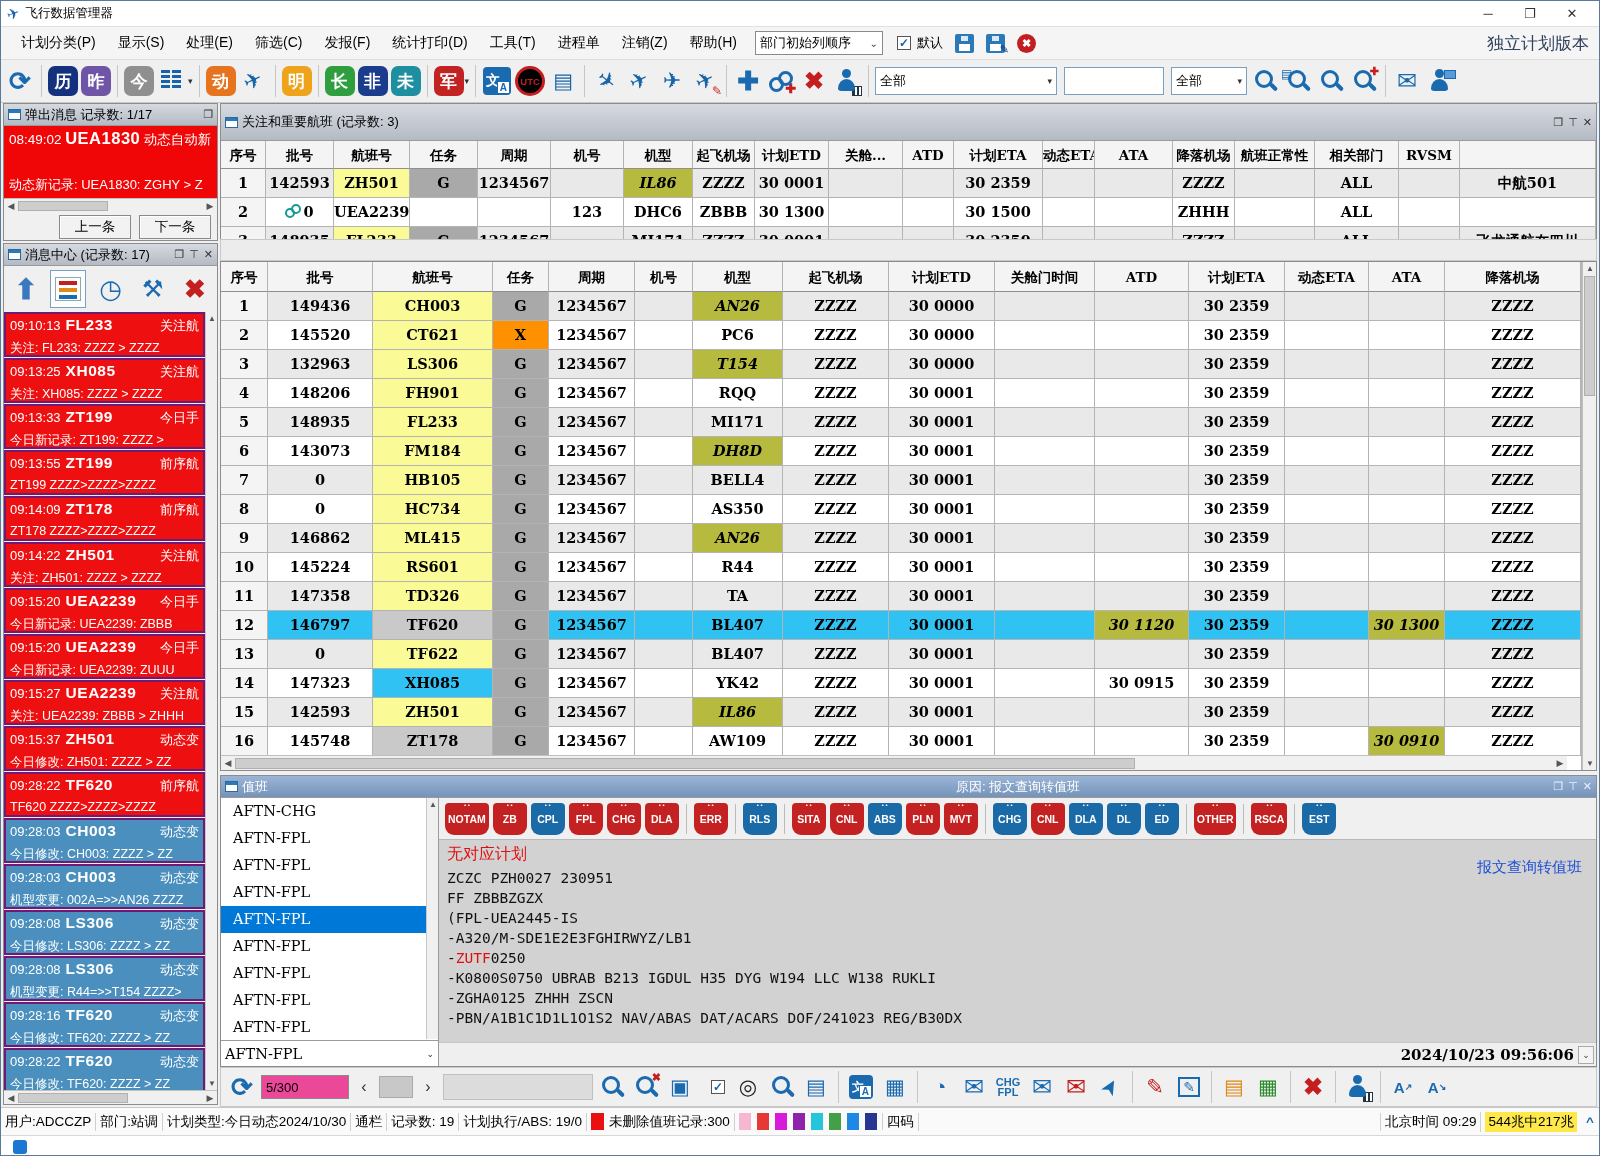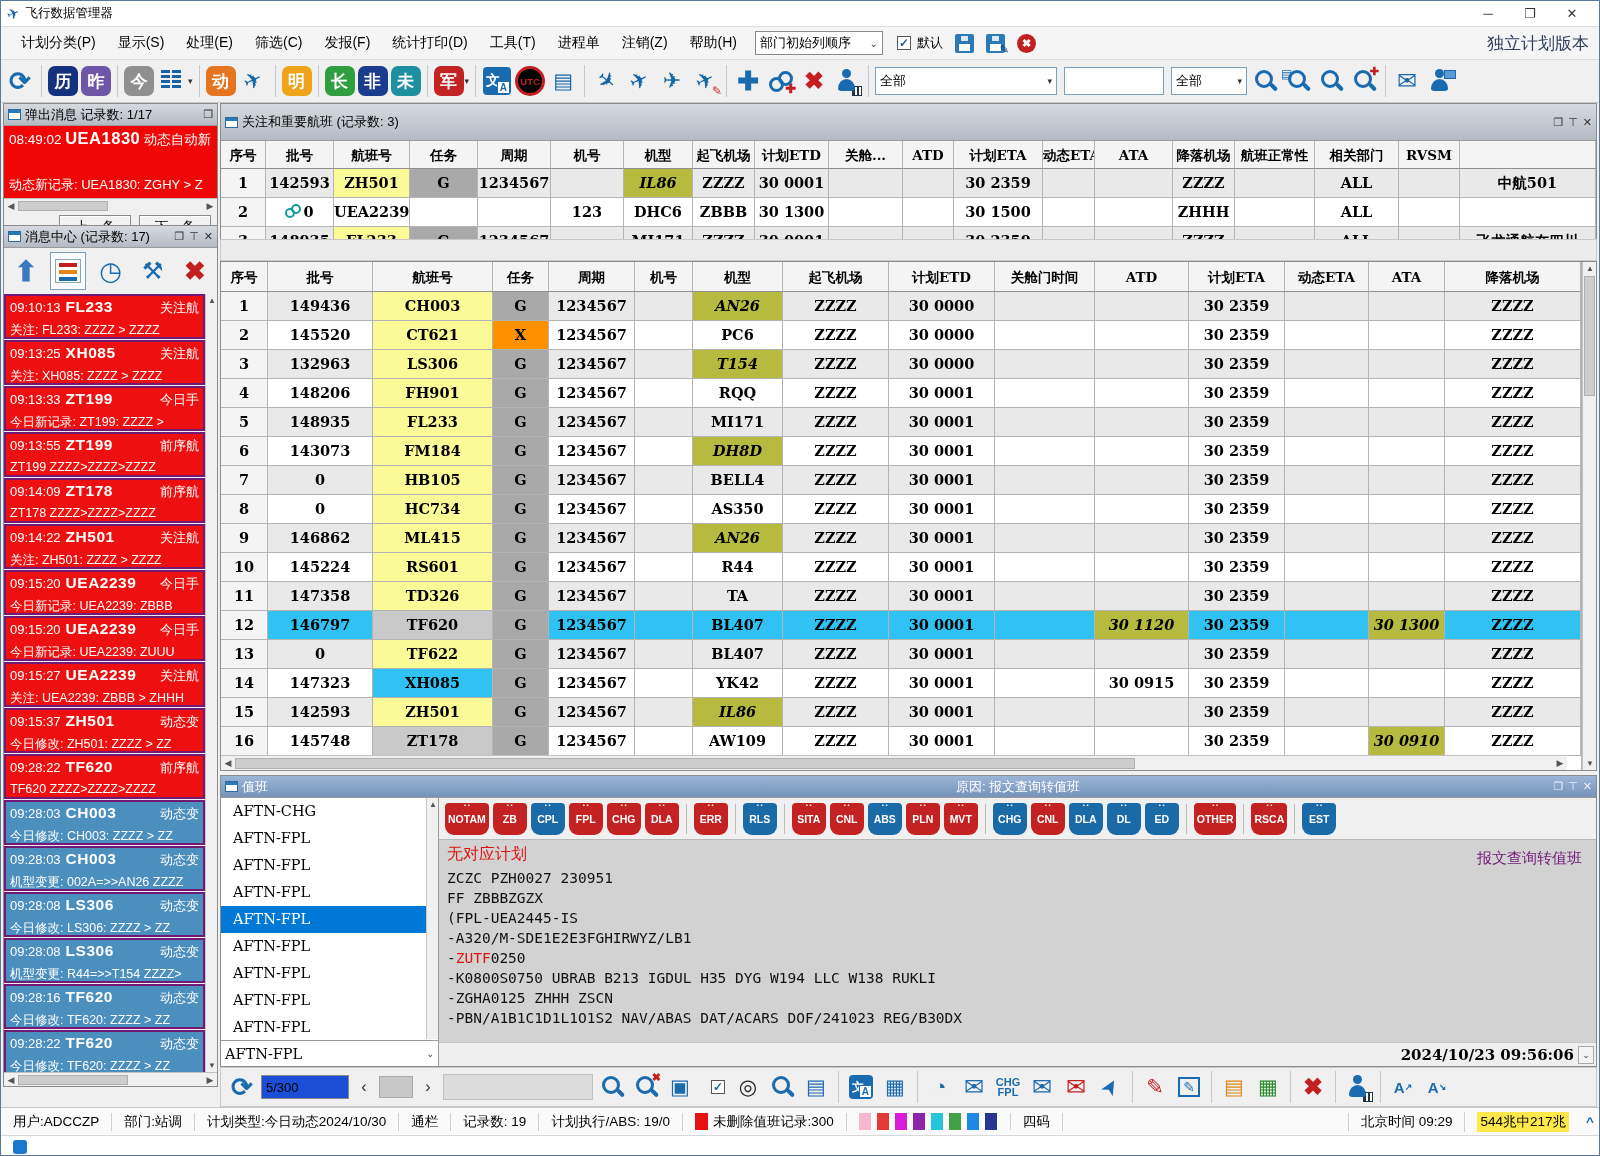--- a/index.html
+++ b/index.html
@@ -76,21 +76,21 @@
   .pop-l1{white-space:nowrap;}
   .pop-time{font-size:13.5px;}
   .pop-flight{font-size:16.5px;font-weight:bold;letter-spacing:.5px;}
   .pop-l2{position:absolute;left:5px;bottom:4px;white-space:nowrap;font-size:13px;}
   .sb-h{height:14px;background:#f0f0f0;border-top:1px solid #c0c0c0;display:flex;align-items:center;}
   .sb-h .ar{width:14px;text-align:center;font-size:9px;color:#555;}
   .sb-h .th{height:10px;background:#cdcdcd;border:1px solid #b0b0b0;}
   .pop-btns{height:29px;display:flex;align-items:center;justify-content:flex-end;gap:8px;padding:0 6px;}
   .btn3d{min-width:72px;height:24px;background:#f2f2f2;border:1px solid #8a8a8a;box-shadow:inset 1px 1px 0 #fff;text-align:center;line-height:22px;font-size:13.5px;}
   
-  #mcenter{left:2px;top:224px;width:215px;height:862px;display:flex;flex-direction:column;}
+  #mcenter{left:2px;top:242px;width:215px;height:862px;display:flex;flex-direction:column;}
   .mc-tools{height:46px;display:flex;align-items:center;gap:6px;padding:0 4px;background:#f0f0f0;}
   .mct{width:38px;height:38px;display:flex;align-items:center;justify-content:center;font-size:26px;color:#1a6ab0;}
   .mct.sel{background:#fdfdfd;border:1px solid #7aa0c0;}
   .ico-mlist{width:26px;height:24px;background:#fff;border:1px solid #8aa;position:relative;}
   .ico-mlist::before{content:"";position:absolute;left:3px;top:3px;right:3px;height:4px;background:#c41e1e;box-shadow:0 7px 0 #e08818,0 14px 0 #1a6ab0;}
   .g-up{color:#3a78c0;font-size:28px;font-weight:bold;}
   .g-tools{font-size:24px;}
   .g-redx{color:#c41e1e;font-size:26px;font-weight:bold;}
   #mc-list{flex:1;overflow:hidden;background:#f0f0f0;position:relative;padding-right:12px;}
   .mc-item{height:45px;margin-bottom:1px;color:#ffffff;padding:2px 4px;overflow:hidden;border:2px solid #701a75;}
@@ -144,42 +144,42 @@
   .duty-combo{height:26px;border-top:1px solid #9a9a9a;background:#fff;display:flex;align-items:center;justify-content:space-between;padding:0 4px;font-family:"DejaVu Serif",serif;font-size:14.5px;}
   .viewer{flex:1;display:flex;flex-direction:column;min-width:0;background:#d2d2d2;}
   .mbtn-row{height:42px;background:#f0f0f0;border-bottom:1px solid #b8b8b8;display:flex;align-items:center;gap:4px;padding:0 6px;}
   .mbtn{min-width:34px;height:32px;padding:0 3px;border-radius:4px 4px 9px 9px;color:#fff;font-size:10.5px;font-weight:bold;display:flex;align-items:center;justify-content:center;position:relative;}
   .mbtn::before{content:"• •";position:absolute;top:-1px;left:0;right:0;text-align:center;font-size:6px;color:#fff;}
   .mb-red{background:#c42222;}
   .mb-blue{background:#1a6aa8;}
   .mbtn-sep{width:1px;height:30px;background:#bbb;margin:0 3px;}
   .msg-body{flex:1;position:relative;overflow:hidden;padding:4px 8px;}
   .noplan{color:#e01010;font-size:16px;margin-bottom:3px;}
-  .corner-lbl{position:absolute;right:14px;top:9px;font-size:15px;color:#701a75;}
+  .corner-lbl{position:absolute;right:14px;top:18px;font-size:15px;color:#1d4ed8;}
   .msg-line{font-family:"DejaVu Sans Mono","Liberation Mono",monospace;font-size:14.5px;line-height:20px;white-space:nowrap;color:#111;}
   .hl-red{color:#e01010;}
   .ts-row{height:24px;display:flex;align-items:center;justify-content:flex-end;gap:4px;padding:0 2px;background:#efefef;border-top:1px solid #c8c8c8;}
   .ts-txt{font-family:"DejaVu Serif",serif;font-size:15px;font-weight:600;}
   .ts-dd{width:16px;height:18px;border:1px solid #aaa;background:#f4f4f4;text-align:center;font-size:9px;line-height:17px;color:#444;}
   
   #btoolbar{position:absolute;left:219px;top:1066px;right:2px;height:40px;background:#f0f0f0;border:1px solid #c8c8c8;display:flex;align-items:center;gap:4px;padding:0 6px;}
   .bt-ico{width:30px;height:32px;display:flex;align-items:center;justify-content:center;color:#1a6ab0;font-size:21px;position:relative;}
-  .bt-input{width:88px;height:24px;border:1px solid #8a8a8a;background:#1d4ed8;font-size:13px;padding:0 4px;}
+  .bt-input{width:88px;height:24px;border:1px solid #8a8a8a;background:#ec4899;font-size:13px;padding:0 4px;}
   .bt-ar{width:22px;text-align:center;font-size:16px;color:#333;}
   .bt-thumb{width:34px;height:22px;background:#c8c8c8;border:1px solid #aaa;}
   .bt-blank{width:150px;height:26px;background:#dcdcdc;border:1px solid #c0c0c0;}
   .chgfpl{font-size:11px;font-weight:bold;color:#1a6ab0;line-height:10px;text-align:center;}
   .g-org{color:#e08818;}
   .g-grn{color:#2e8b2e;}
   .g-blk{color:#222;}
   .afit{font-weight:bold;font-size:15px;color:#1a6ab0;}
   .afit sup{font-size:9px;}
   
   #statusbar{position:absolute;left:0;top:1106px;right:0;height:28px;background:#fafafa;border-top:1px solid #c8c8c8;display:flex;align-items:center;font-size:13.5px;}
-  .seg{padding:0 12px;border-right:1px solid #cfcfcf;display:flex;align-items:center;gap:5px;white-space:nowrap;}
+  .seg{padding:0 4px;border-right:1px solid #cfcfcf;display:flex;align-items:center;gap:5px;white-space:nowrap;}
   .sq-red{width:13px;height:17px;background:#e81010;display:inline-block;}
   .swatch{width:12px;height:17px;display:inline-block;margin-right:1px;}
   .seg.right{border-right:none;border-left:1px solid #cfcfcf;}
   .mem{background:#ffe94a;padding:1px 3px;}
   .spacer{flex:1;}
   .up-ar{width:18px;text-align:center;color:#1a6ab0;font-weight:bold;}
   
   #taskstrip{position:absolute;left:0;top:1134px;right:0;height:22px;background:#fff;border-top:1px solid #d8d8d8;display:flex;align-items:center;padding:0 12px;}
   .task-ico{width:14px;height:14px;border-radius:3px;background:#1a78d0;}
 </style>

